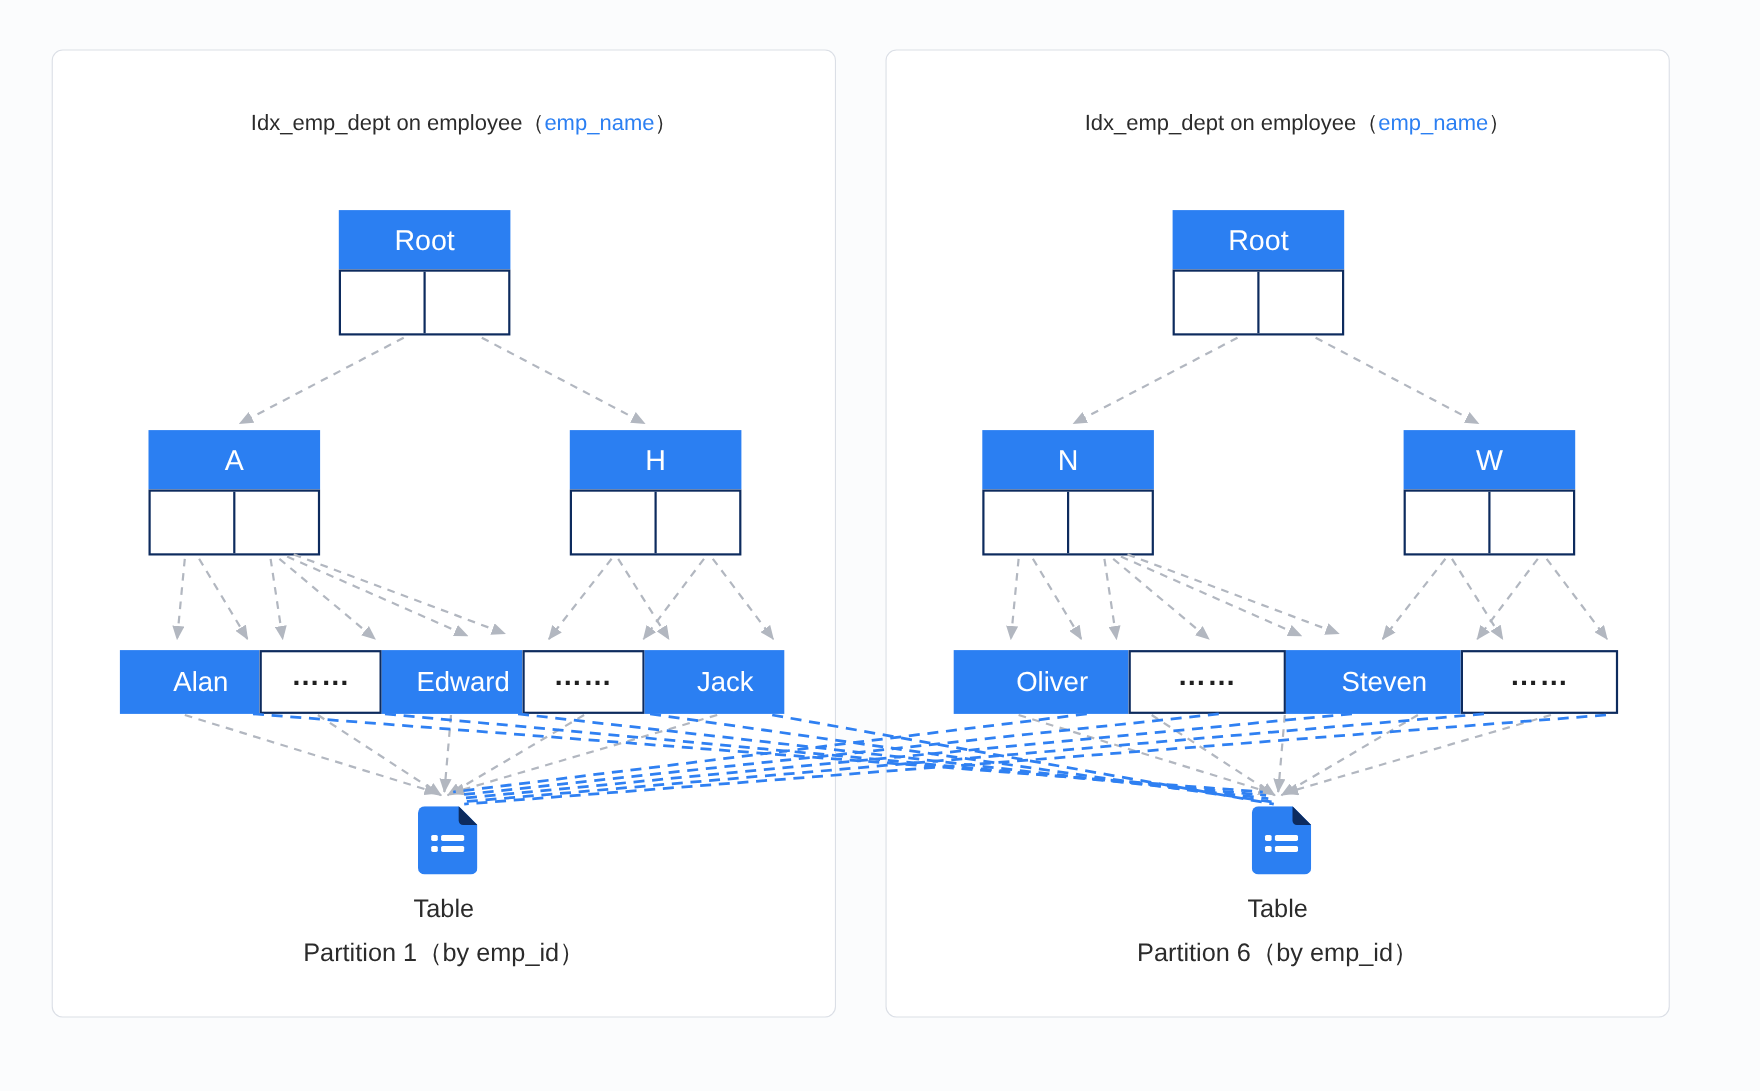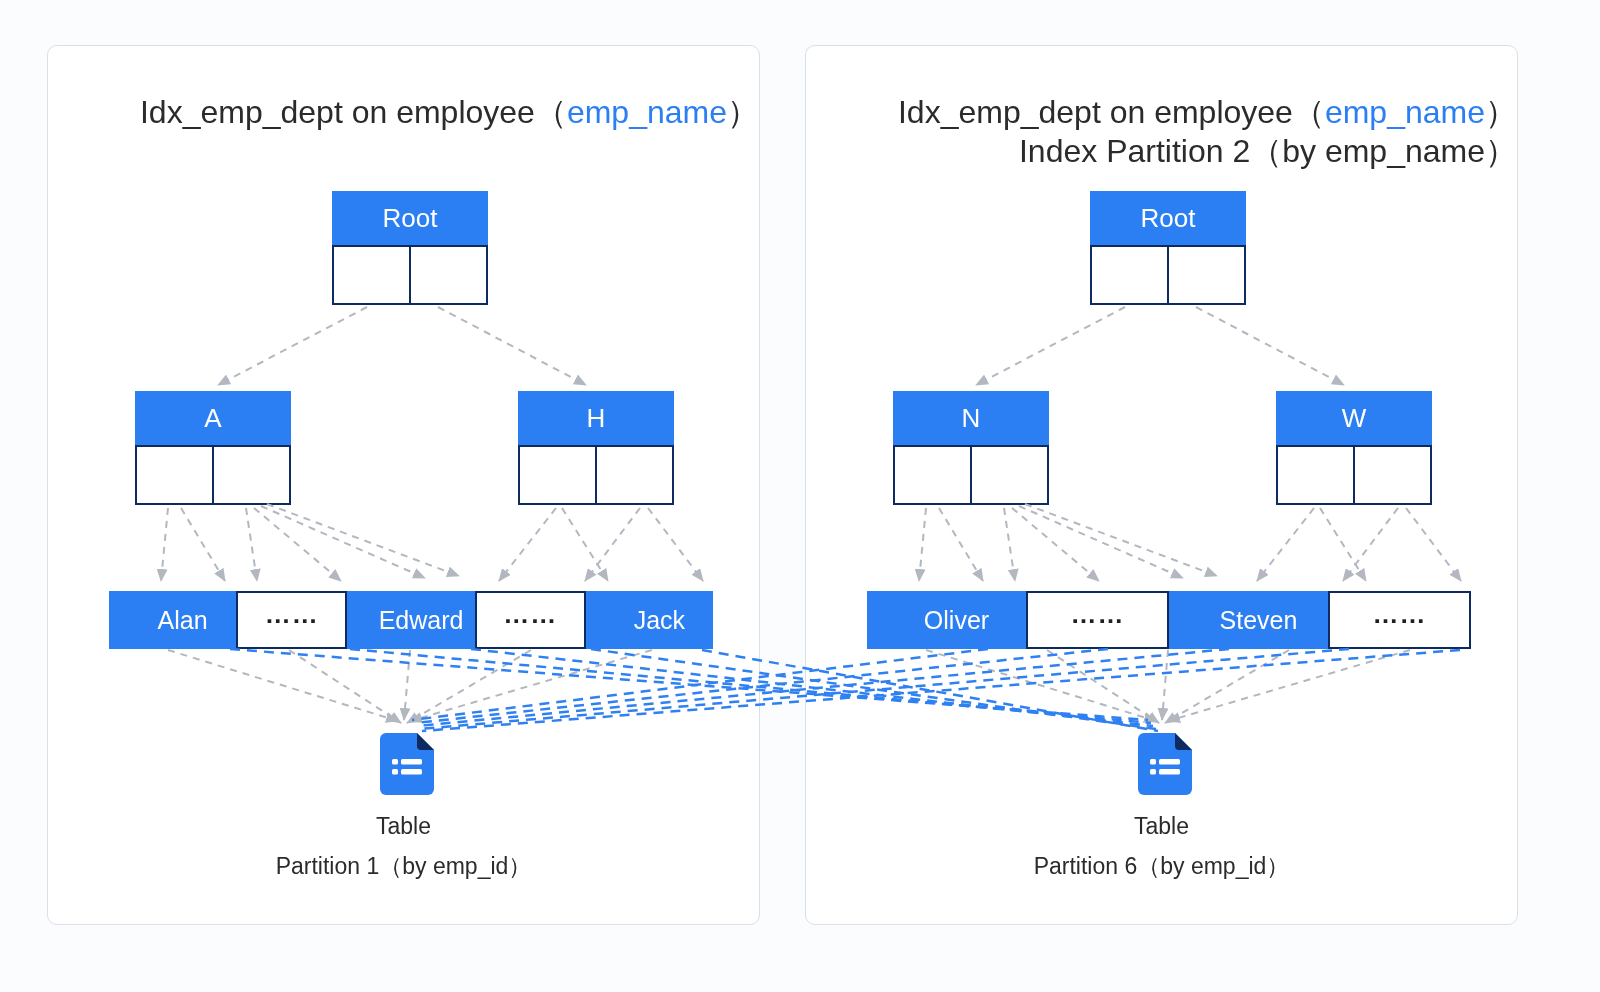--- a/index.html
+++ b/index.html
@@ -10,38 +10,38 @@
     color:#262626;
   }
   .panel{
     position:absolute;top:45px;width:713px;height:880px;
     background:#ffffff;border:1.5px solid #dbdfe6;border-radius:10px;
     box-sizing:border-box;
   }
   .panel.p1{left:47px;}
   .panel.p2{left:805px;}
   .panel-title{
-    position:absolute;top:47px;left:0;width:100%;text-align:right;
-    font-size:32px;line-height:39px;font-weight:500;color:#2b2b2b;
+    position:absolute;top:47px;left:18px;width:100%;text-align:center;
+    font-size:20px;line-height:39px;font-weight:500;color:#2b2b2b;
   }
   .panel-title .blue{color:#2b7ff2;}
   
   .inode{position:absolute;width:156px;}
   .inode-header{
     height:54px;background:#2b7ff2;color:#ffffff;
     display:flex;align-items:center;justify-content:center;
     font-size:26px;font-weight:500;
   }
   .inode-body{
     height:60px;background:#ffffff;border:2.5px solid #0d2b5e;
     box-sizing:border-box;display:flex;
   }
   .inode-cell{flex:1;border-right:2.5px solid #0d2b5e;}
   .inode-cell:last-child{border-right:none;}
-  .root-node{left:284px;top:145px;border-radius:25px;}
+  .root-node{left:260px;top:145px;border-radius:25px;}
   .branch-a{left:87px;top:345px;}
   .branch-b{left:470px;top:345px;}
   
   .leaf-row{
     position:absolute;left:61px;top:545px;width:604px;height:58px;
     display:flex;
   }
   .leaf{
     flex:1;display:flex;align-items:center;justify-content:center;
     font-size:25px;font-weight:500;box-sizing:border-box;
@@ -120,21 +120,20 @@
 
     <div class="table-caption">
       <div>Table</div>
       <div>Partition 1（by emp_id）</div>
     </div>
   </section>
 
   <section class="panel p2">
     <div class="panel-title">
       <div><span>Idx_emp_dept on employee（</span><span class="blue">emp_name</span><span>）</span></div>
-      <div>Index Partition 2（by emp_name）</div>
     </div>
 
     <div class="inode root-node">
       <div class="inode-header">Root</div>
       <div class="inode-body">
         <div class="inode-cell"></div>
         <div class="inode-cell"></div>
       </div>
     </div>
 

